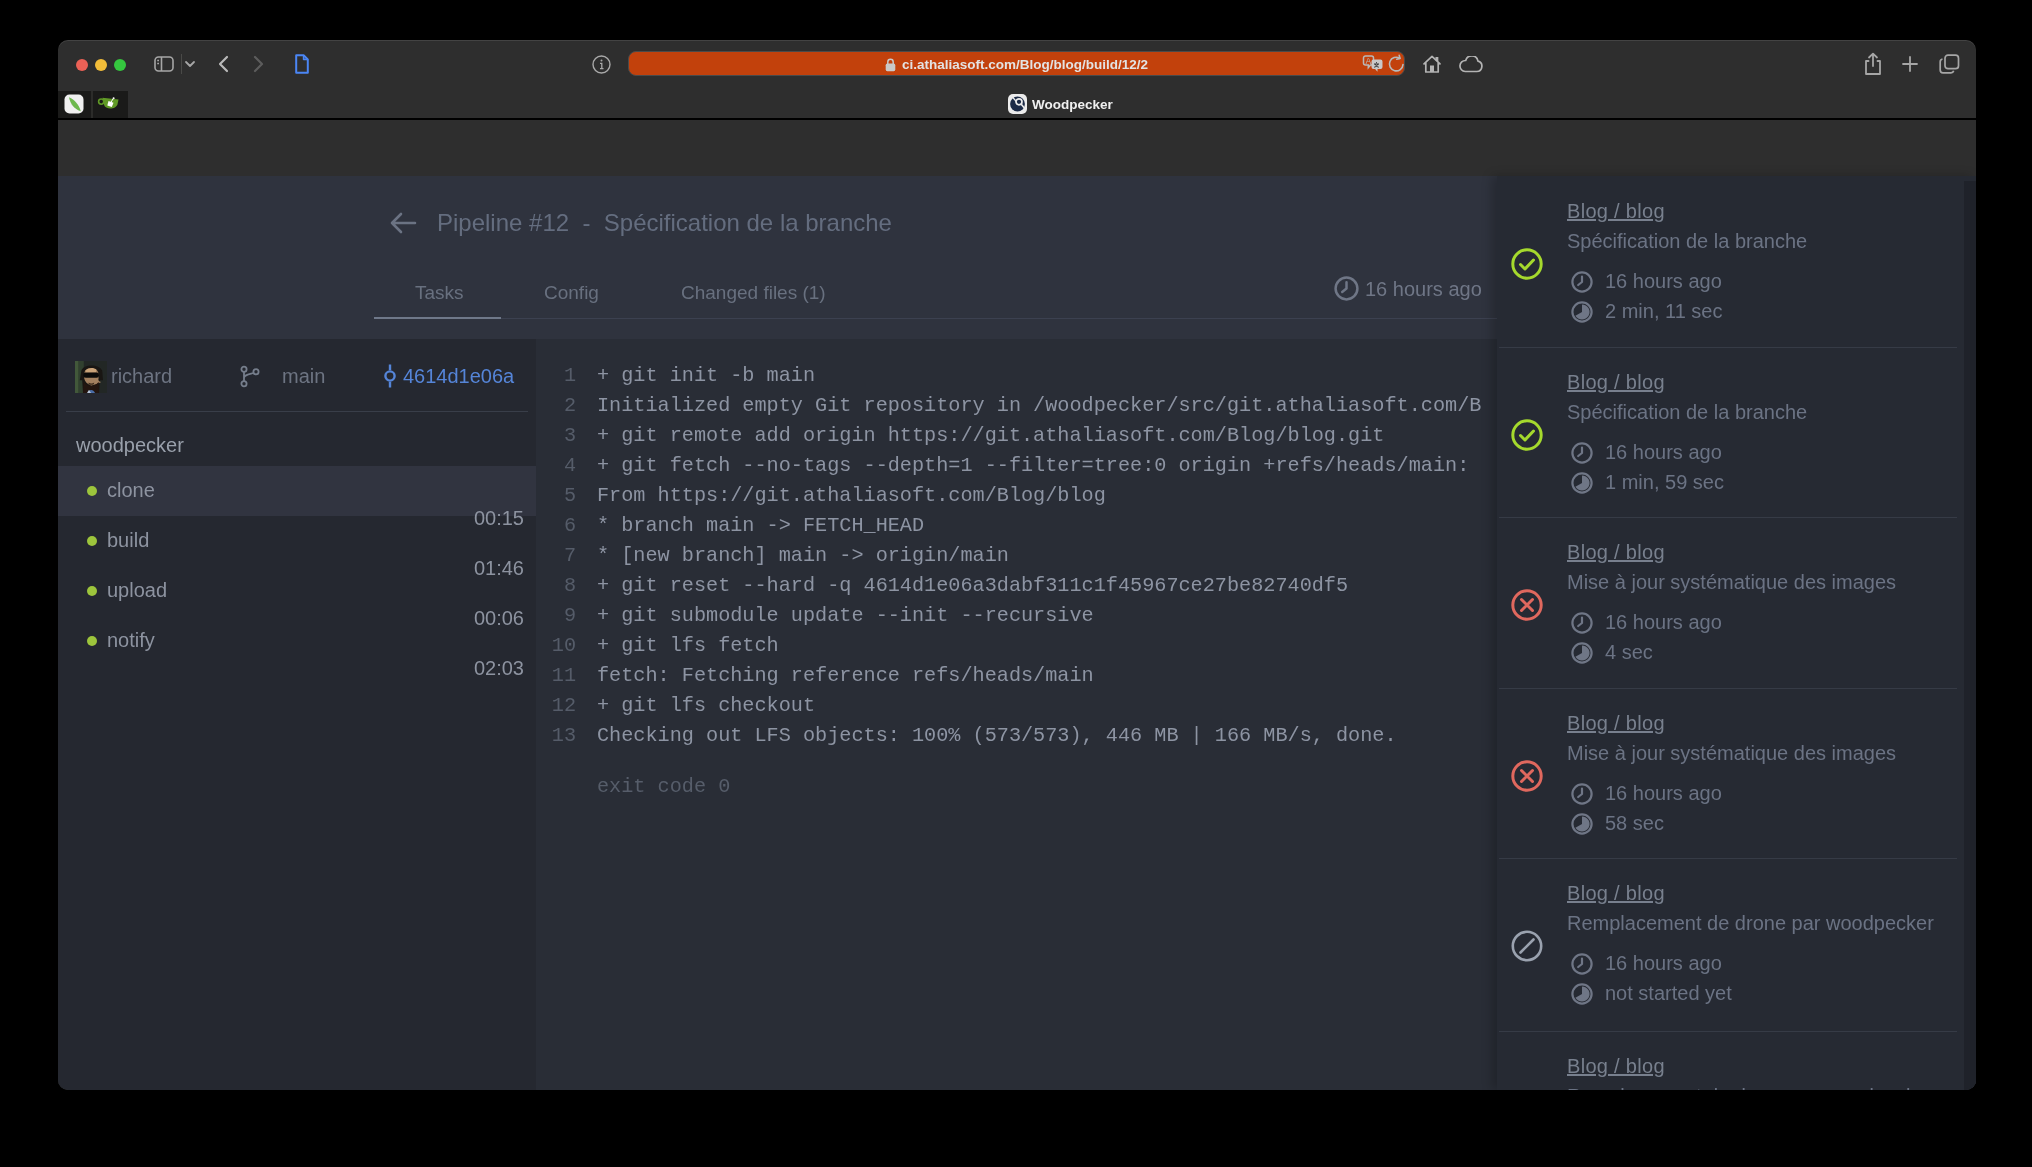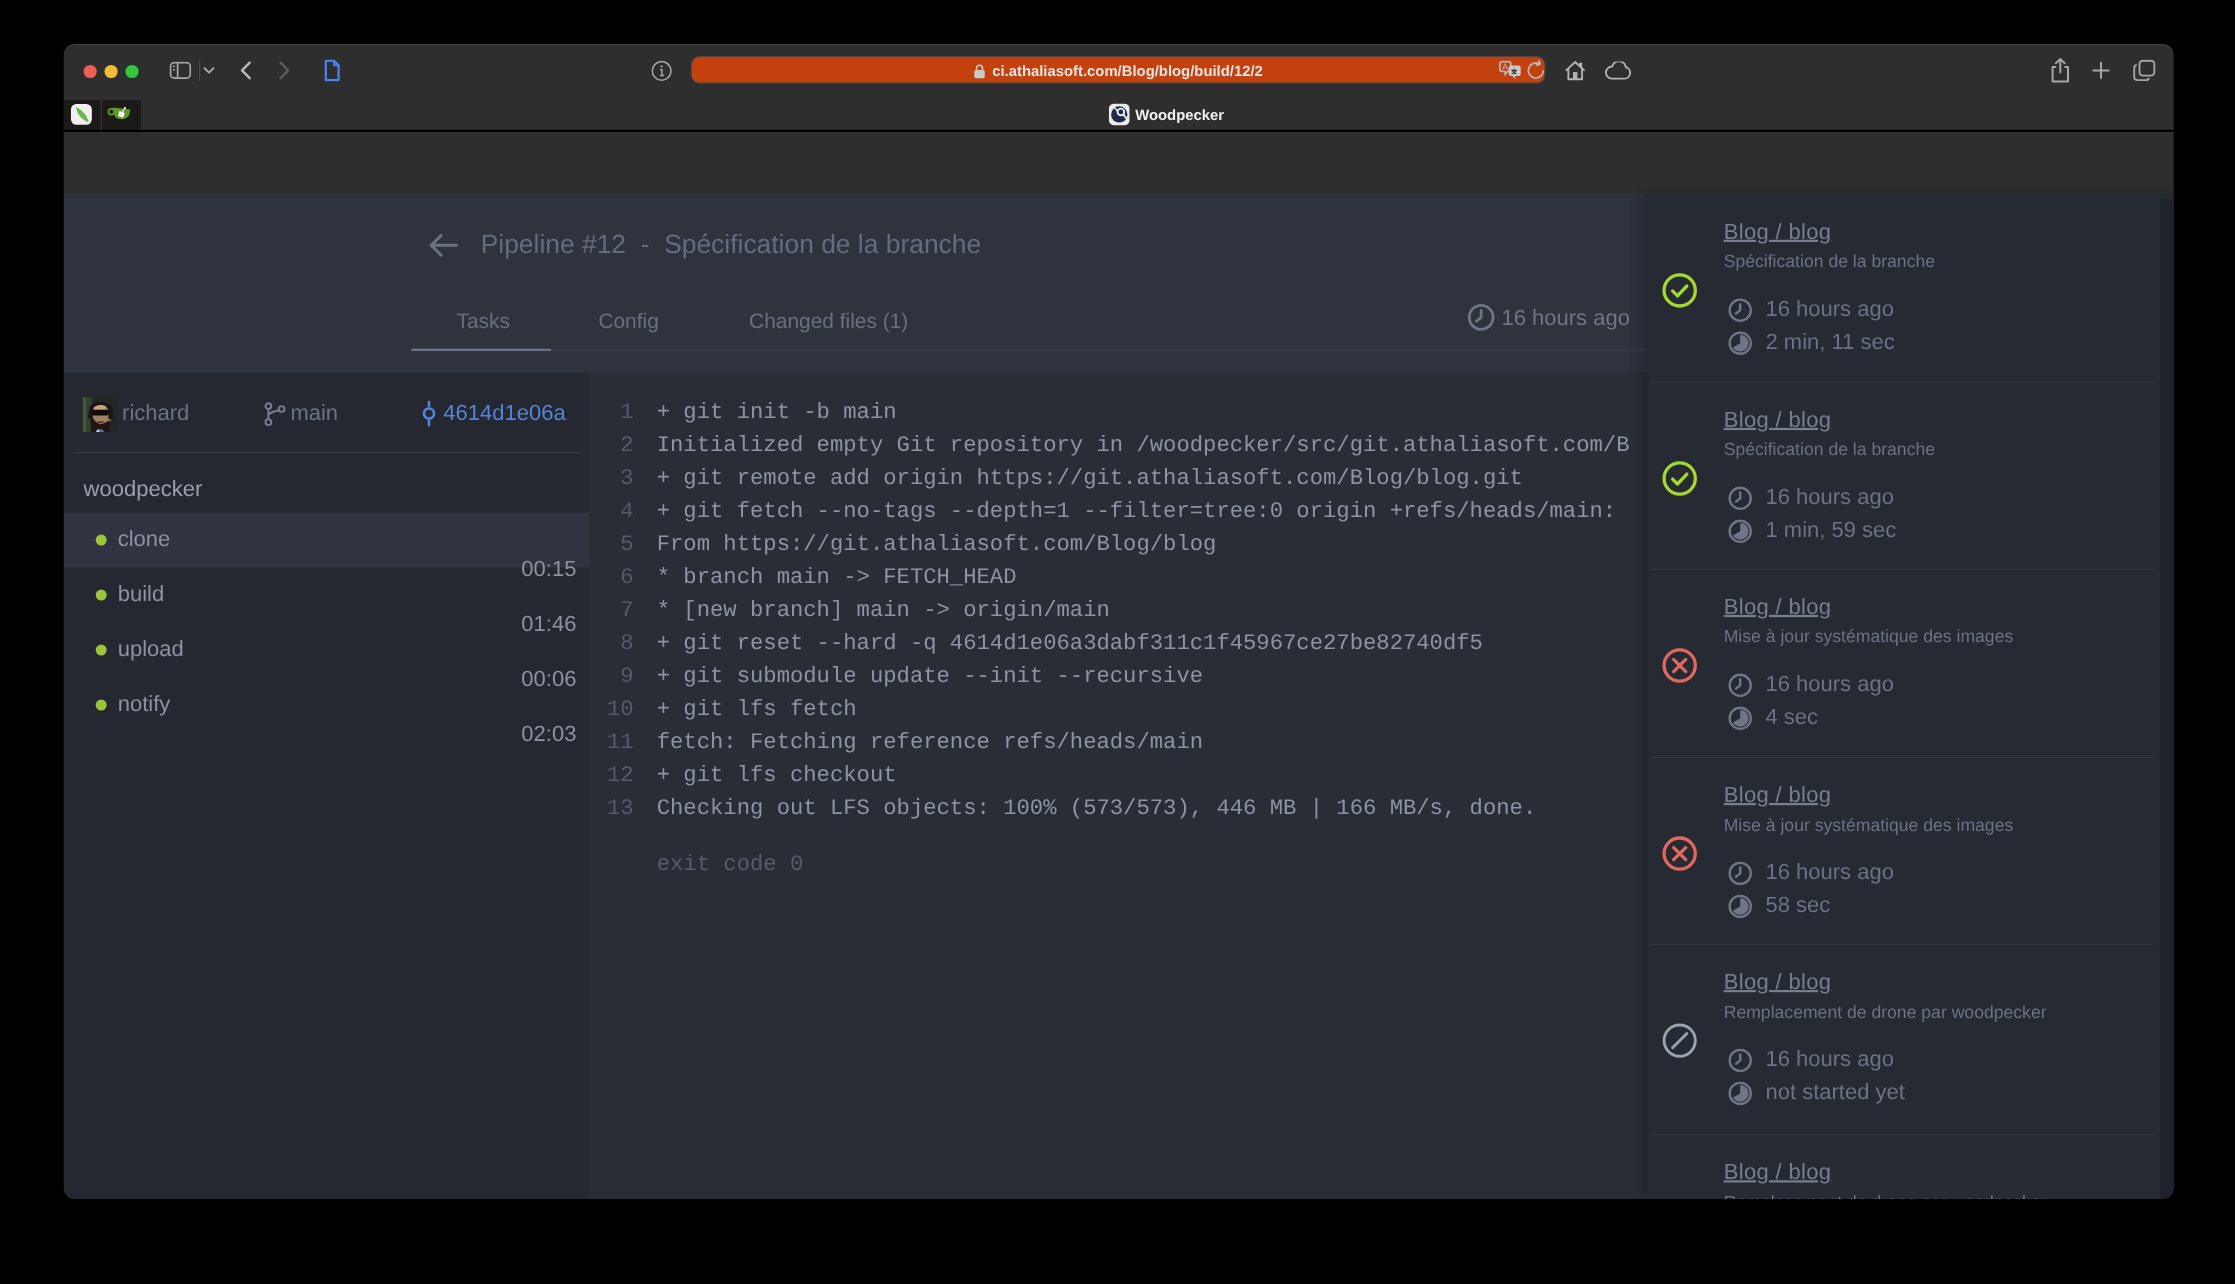--- a/index.html
+++ b/index.html
@@ -36,21 +36,21 @@
   .steprow { position:absolute; left:0; width:478px; height:50px; }
   .stepdot { position:absolute; left:29px; top:20px; width:10px; height:10px;
     border-radius:50%; background:#9dc53c; }
   .steplbl { position:absolute; left:49px; top:13px; font-size:20px; color:#8d93a0; }
   .steptime { position:absolute; right:12px; top:13px; font-size:20px; color:#8d93a0;margin-top:28px; }
 
   pre { font-family:"Liberation Mono", monospace; font-size:20.2px; line-height:30px; }
 
   .pitem-title { position:absolute; left:70px; font-size:20px; color:#78808e;
     text-decoration:underline; letter-spacing:0.3px; }
-  .pitem-sub { position:absolute; left:70px; font-size:16px; color:#6b7384; }
+  .pitem-sub { position:absolute; left:70px; font-size:20px; color:#6b7384; }
   .pitem-meta { position:absolute; left:108px; font-size:20px; color:#6b7384; }
   .psep { position:absolute; left:2px; width:458px; height:1px; background:#363b46; }
 </style>
 </head>
 <body>
 <svg width="0" height="0" style="position:absolute">
   <defs>
     <symbol id="sym-ok" viewBox="0 0 34 34">
       <circle cx="17" cy="17" r="14.2" fill="none" stroke="#a5d92d" stroke-width="3"></circle>
       <path d="M10.5 17.5 L15 22 L23.5 13" fill="none" stroke="#a5d92d" stroke-width="3" stroke-linecap="round" stroke-linejoin="round"></path>
@@ -216,21 +216,21 @@
         <use href="#sym-av"></use>
       </svg>
     <div class="abs" style="left:53px; top:26px; font-size:20px; color:#6d7482;">richard</div>
 
     <svg class="abs" style="left:181px; top:26px;" width="22" height="23" viewBox="0 0 22 23">
       <circle cx="5" cy="4.2" r="2.6" fill="none" stroke="#767e8c" stroke-width="1.8"></circle>
       <circle cx="17" cy="6.8" r="2.6" fill="none" stroke="#767e8c" stroke-width="1.8"></circle>
       <circle cx="5" cy="18.8" r="2.6" fill="none" stroke="#767e8c" stroke-width="1.8"></circle>
       <path d="M5 6.8 V16.2 M5 13 C5 10 9 9.5 14.5 8" fill="none" stroke="#767e8c" stroke-width="1.8"></path>
     </svg>
-    <div class="abs" style="left:206px; top:26px; font-size:20px; color:#6d7482;">main</div>
+    <div class="abs" style="left:224px; top:26px; font-size:20px; color:#6d7482;">main</div>
 
     <svg class="abs" style="left:325px; top:25px;" width="14" height="24" viewBox="0 0 14 24">
       <path d="M7 0.5 V6.2 M7 17.8 V23.5" stroke="#5585d8" stroke-width="2.4"></path>
       <circle cx="7" cy="12" r="4.6" fill="none" stroke="#5585d8" stroke-width="2.4"></circle>
     </svg>
     <div class="abs" style="left:345px; top:26px; font-size:20px; color:#5585d8;">4614d1e06a</div>
     <div class="abs" style="left:8px; top:72px; width:462px; height:1px; background:#393e49;"></div>
     <div class="abs" style="left:18px; top:95px; font-size:20px; color:#99a0ab;">woodpecker</div>
     <div class="steprow" style="top:127px; background:#313440;">
       <div class="stepdot"></div>

